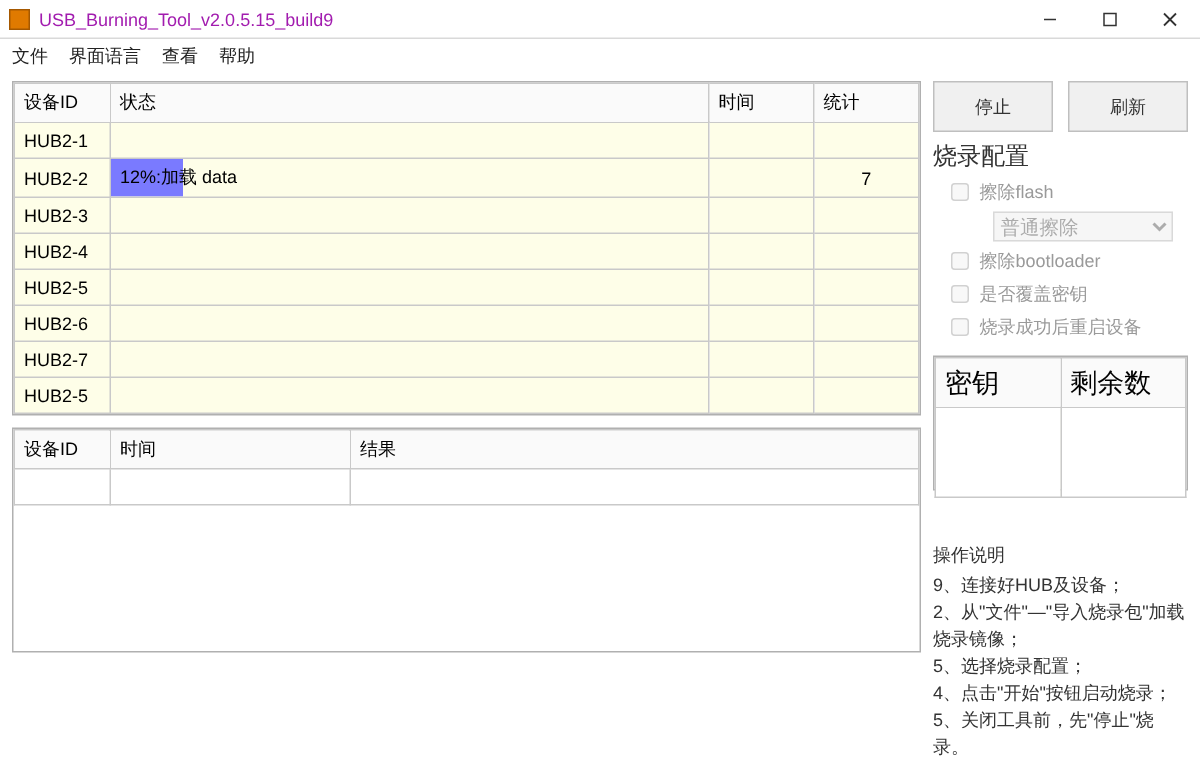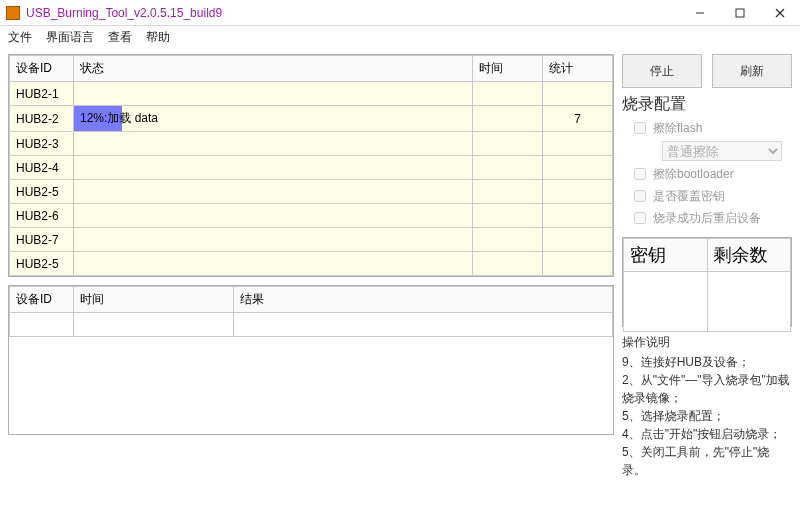--- a/index.html
+++ b/index.html
@@ -44,21 +44,21 @@
   .config .title { font-size:16px; color:#333; margin-bottom:4px; }
   .config label { display:flex; align-items:center; gap:4px; margin:4px 0 4px 8px; color:#9a9a9a; }
   .config input[type=checkbox] { width:12px; height:12px; }
   .config select { width:120px; margin-left:40px; font-size:13px; border:1px solid #c9c9c9; background:#f3f3f3; color:#8a8a8a; height:20px; }
 
   .keytable { border:1px solid #b0b0b0; height:90px; background:#fff; }
   .keytable th { font-size:18px; }
   .keytable tbody td { background:#fff; height:60px; vertical-align:top; }
 
   .instructions { font-size:12px; color:#333; line-height:1.5; }
-  .instructions .head { margin-bottom:2px; }
+  .instructions .head { margin-bottom:2px;margin-top:28px; }
   .instructions ol { margin:0; padding:0; list-style:none; }
   .instructions li { margin:0; }
 </style>
 </head>
 <body>
 
 <div class="titlebar">
   <div class="icon"></div>
   <div class="title">USB_Burning_Tool_v2.0.5.15_build9</div>
   <div class="winbtns">

